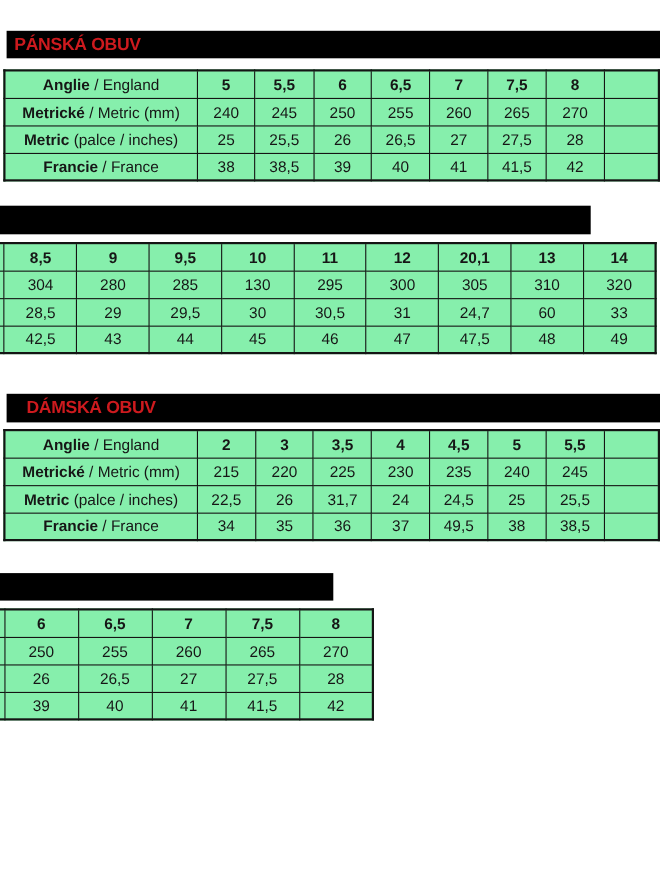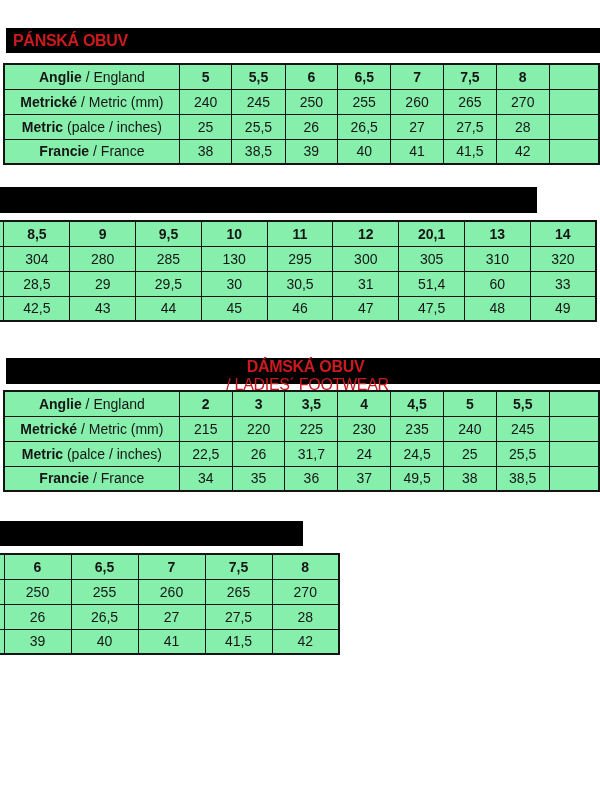--- a/index.html
+++ b/index.html
@@ -17,21 +17,21 @@
     background: #000000;
     display: flex; align-items: center;
     font-size: 16px; letter-spacing: -0.3px;
     white-space: pre;
     color: #cd1a1e;
     text-align: right;
   }
   .band .cz { font-weight: 700; }
   #band-mens        { left: 6px;  top: 28px;  width: 594px; height: 25px; padding-left: 7px; }
   #band-mens-cont   { left: 0;    top: 187px; width: 537px; height: 26px; }
-  #band-ladies      { left: 6px;  top: 358px; width: 594px; height: 26px; padding-left: 5px; flex-direction: column; }
+  #band-ladies      { left: 6px;  top: 358px; width: 594px; height: 26px; padding-left: 18px; }
   #band-ladies-cont { left: 0;    top: 521px; width: 303px; height: 25px; }
 
   table.size-table {
     position: absolute;
     border-collapse: collapse;
     table-layout: fixed;
     background: #86efac;
     border: 2.5px solid #141414;
   }
   .size-table td {
@@ -142,41 +142,41 @@
         <td class="data-cell">320</td>
       </tr>
       <tr>
         <td class="sliver-cell"></td>
         <td class="data-cell">28,5</td>
         <td class="data-cell">29</td>
         <td class="data-cell">29,5</td>
         <td class="data-cell">30</td>
         <td class="data-cell">30,5</td>
         <td class="data-cell">31</td>
-        <td class="data-cell">51,4</td>
+        <td class="data-cell">24,7</td>
         <td class="data-cell">60</td>
         <td class="data-cell">33</td>
       </tr>
       <tr>
         <td class="sliver-cell"></td>
         <td class="data-cell">42,5</td>
         <td class="data-cell">43</td>
         <td class="data-cell">44</td>
         <td class="data-cell">45</td>
         <td class="data-cell">46</td>
         <td class="data-cell">47</td>
         <td class="data-cell">47,5</td>
         <td class="data-cell">48</td>
         <td class="data-cell">49</td>
       </tr>
     </tbody>
 </table>
 
 <div class="band" id="band-ladies">
-  <span class="cz">DÁMSKÁ OBUV</span><span class="en"> / LADIES´ FOOTWEAR</span>
+  <span class="cz">DÁMSKÁ OBUV</span>
 </div>
 
 <table class="size-table t3" id="table-ladies-main">
   <tbody>
       <tr>
         <td class="label-cell"><span class="lbl-bold">Anglie</span><span> / England</span></td>
         <td class="data-cell">2</td>
         <td class="data-cell">3</td>
         <td class="data-cell">3,5</td>
         <td class="data-cell">4</td>

